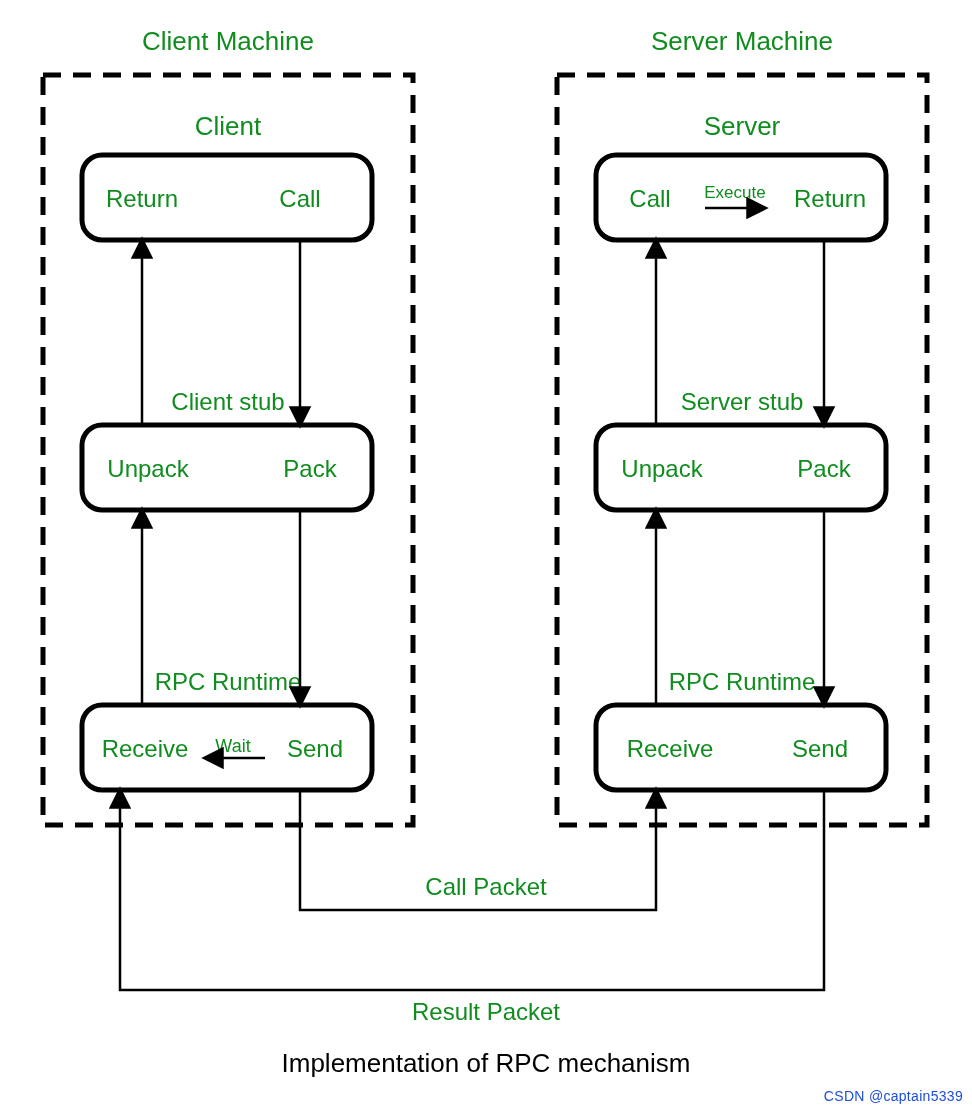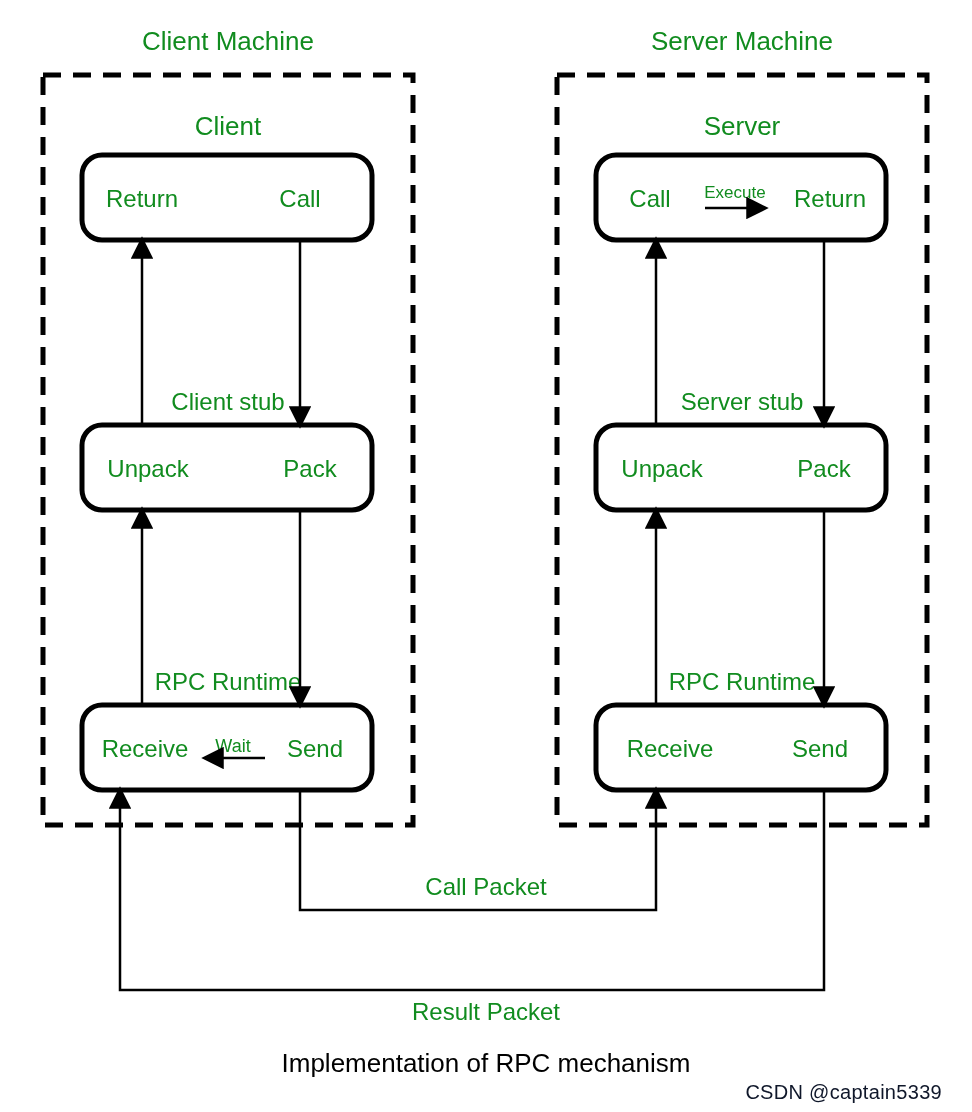--- a/index.html
+++ b/index.html
@@ -11,24 +11,24 @@
   .canvas {
     position: relative;
     width: 972px;
     height: 1112px;
     text-align: center;
   }
   .green { fill: #118c1f; }
   text { font-family: Arial, Helvetica, sans-serif; }
   .watermark {
     position: absolute;
-    right: 30px;
+    right: 9px;
     bottom: 8px;
-    color: #0f172a;
-    font-size: 20px;
+    color: #1d4ed8;
+    font-size: 14px;
     letter-spacing: .3px;
   }
 </style>
 </head>
 <body>
 
 <div class="canvas">
 <svg width="972" height="1112" viewBox="0 0 972 1112">
   <defs>
     <marker id="arrow" viewBox="0 0 12 12" refX="10" refY="6" markerWidth="9" markerHeight="9" orient="auto-start-reverse">

